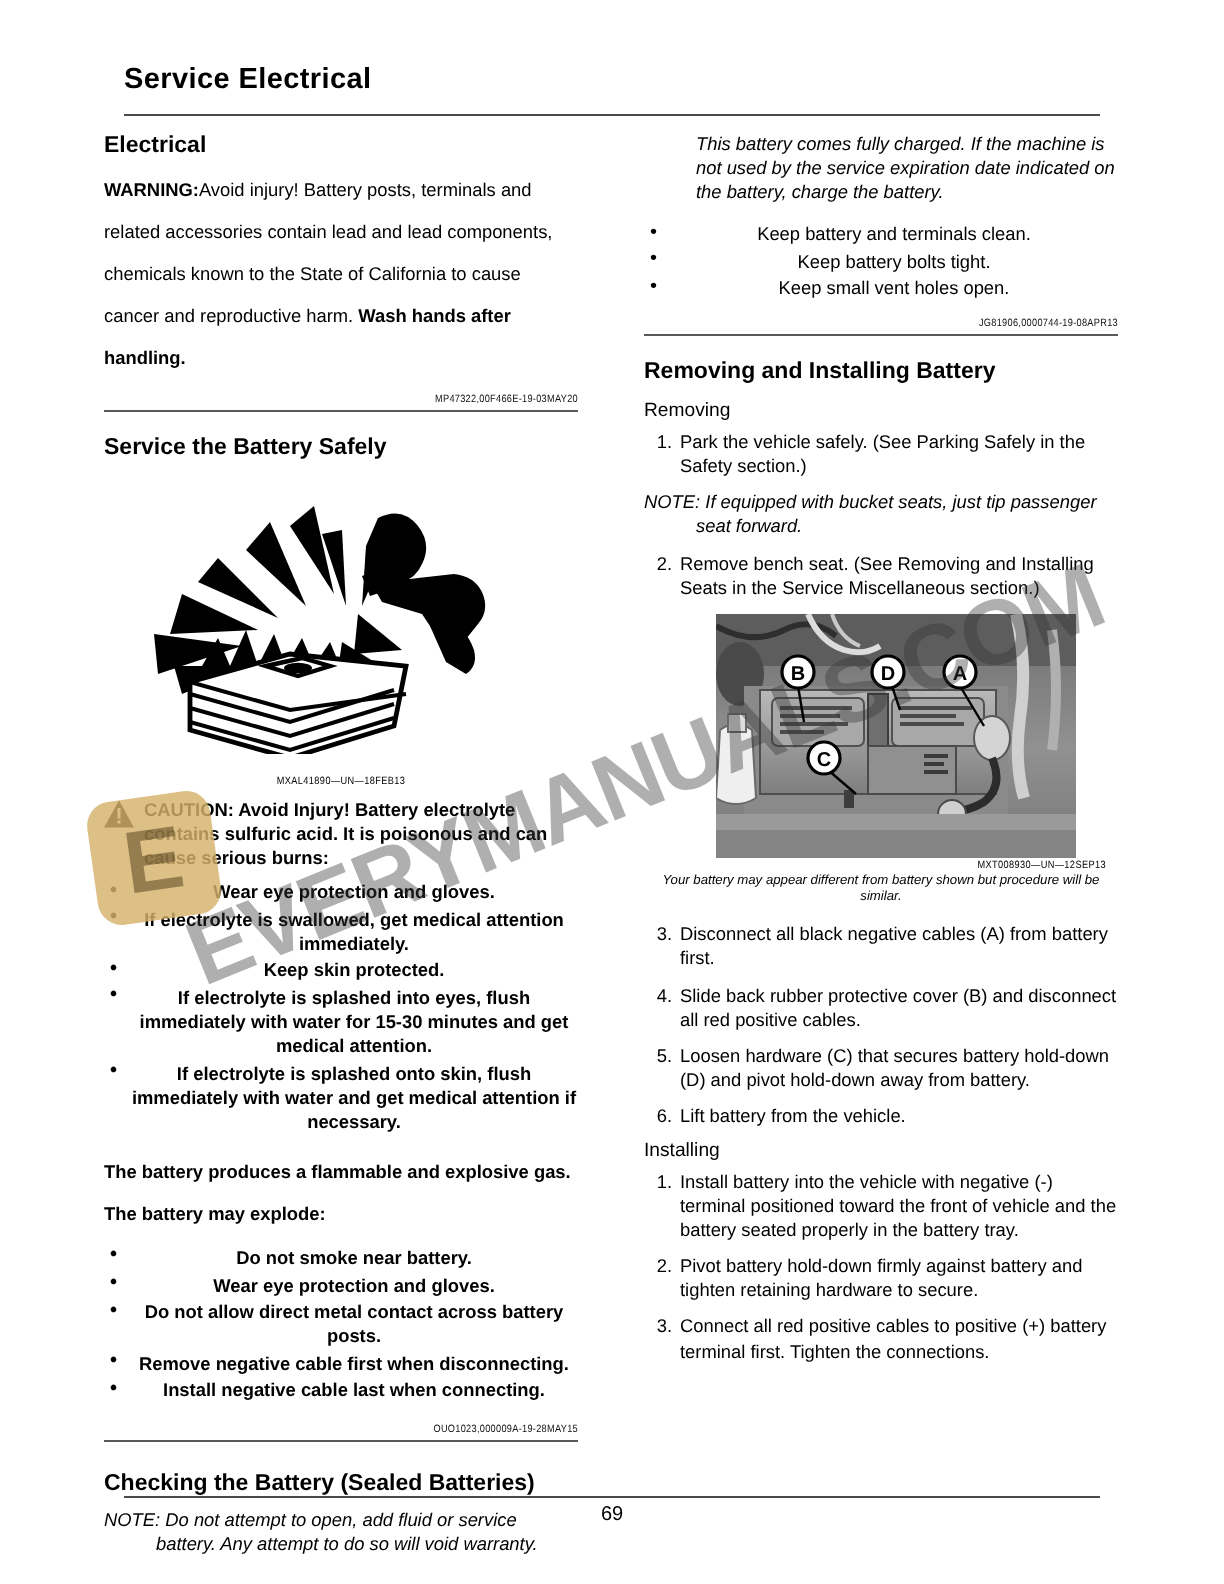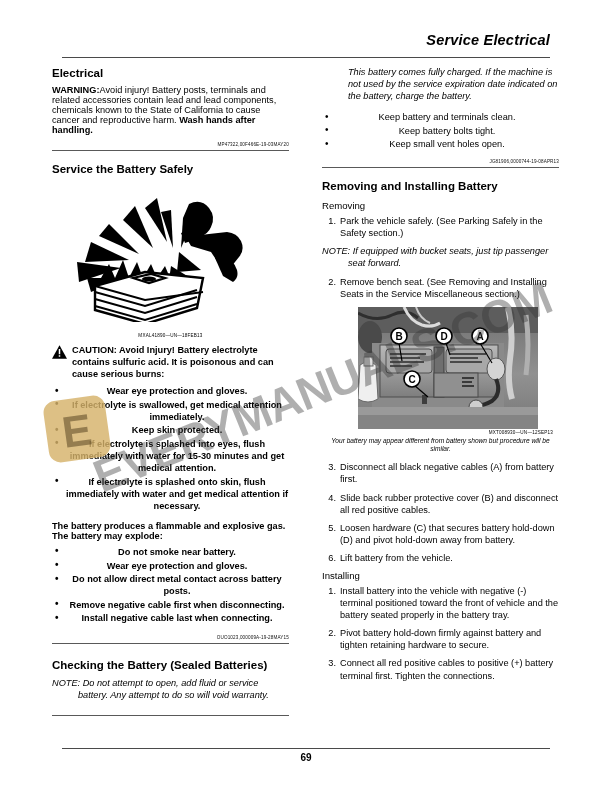--- a/index.html
+++ b/index.html
@@ -20,22 +20,21 @@
     left: 0; top: 0;
     width: 612px;
     height: 792px;
   }
 
   
   .page-header {
     position: absolute;
     left: 62px; top: 32px;
     width: 488px;
-    text-align: right;
-    font-style: italic;
+    text-align: left;
   }
   .page-header .title {
     font-size: 14.5px;
     font-weight: bold;
     letter-spacing: 0.2px;
   }
   .header-rule {
     position: absolute;
     left: 62px; top: 57px;
     width: 488px;
@@ -58,21 +57,21 @@
     margin: 0 0 5px 0;
     line-height: 1.25;
   }
   h3.sub-title {
     font-size: 9.6px;
     font-weight: normal;
     margin: 7px 0 4px 0;
   }
   p.body {
     font-size: 9.2px;
-    line-height: 10px;
+    line-height: 21px;
     margin: 0 0 7px 0;
     text-align: left;
   }
   .b { font-weight: bold; }
   .note {
     font-size: 9.2px;
     line-height: 12.1px;
     font-style: italic;
     margin: 0 0 7px 0;
   }
@@ -251,21 +250,21 @@
     width: 488px;
     height: 1px;
     background: #4a4a4a;
   }
   .page-number {
     position: absolute;
     left: 62px; top: 752px;
     width: 488px;
     text-align: center;
     font-size: 10px;
-    font-weight: bold;
+    font-weight: normal;
   }
 </style>
 </head>
 <body>
 
 <div class="page">
 
   <div class="page-header">
     <div class="title">Service Electrical</div>
   </div>

